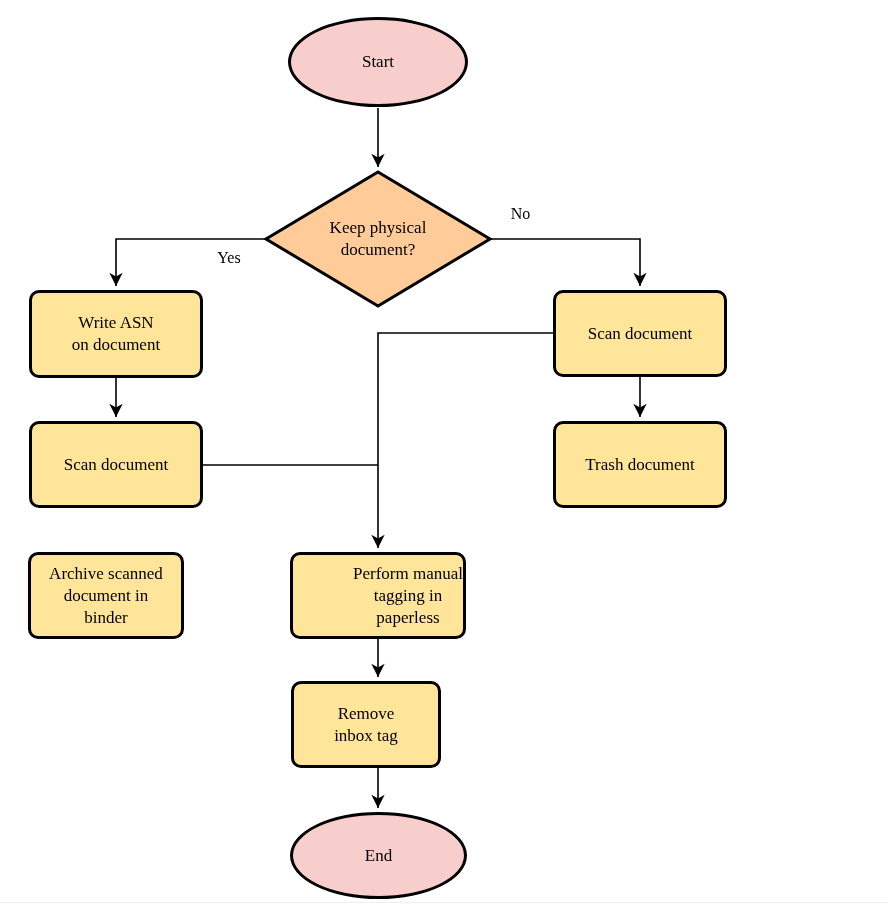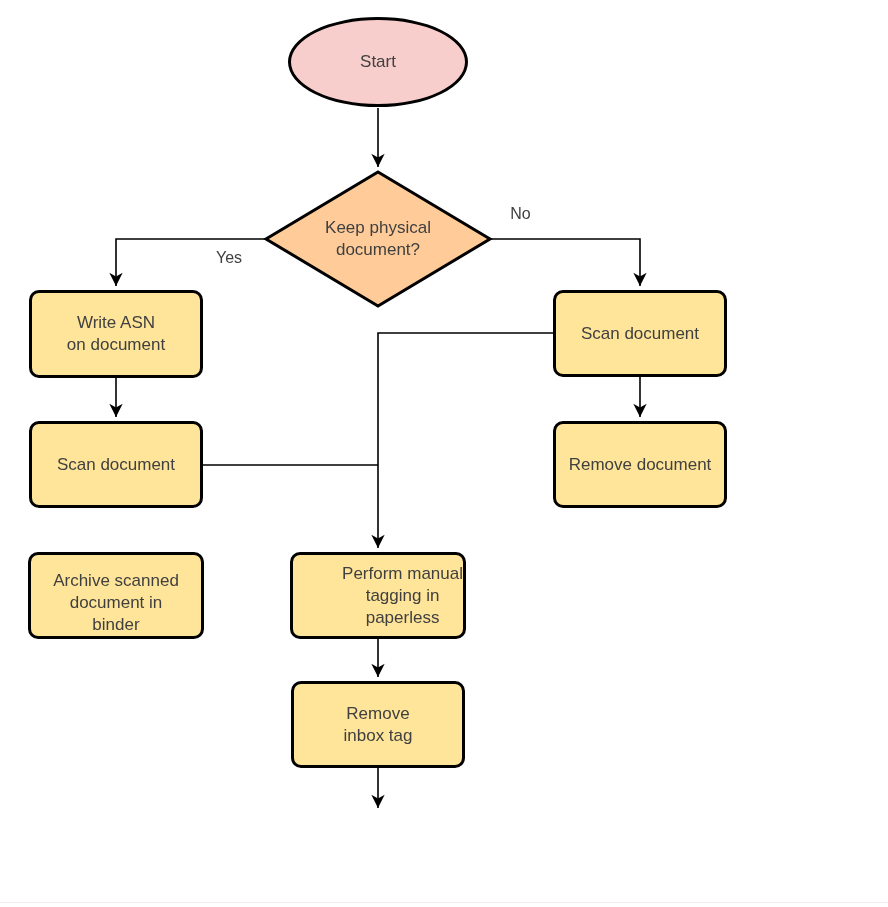--- a/index.html
+++ b/index.html
@@ -1,22 +1,22 @@
 <!DOCTYPE html>
 <html><head>
 <meta charset="utf-8">
 <style>
   html, body { margin: 0; padding: 0; background: #ffffff; }
   .canvas {
     position: relative;
     width: 888px;
     height: 907px;
     background: #ffffff;
-    font-family: Liberation Sans, sans-serif;
-    color: #404040;
+    font-family: Liberation Serif, serif;
+    color: #000000;
     overflow: hidden;
   }
   .edges {
     position: absolute;
     left: 0; top: 0;
     z-index: 1;
   }
   .node {
     position: absolute;
     z-index: 2;
@@ -120,40 +120,43 @@
   <div class="edge-label" style="left:206px; top:212px; width:46px;margin-top:36px;">Yes</div>
   <div class="edge-label" style="left:498px; top:204px; width:45px;">No</div>
 
   <div class="node process" style="left:29px; top:290px; width:174px; height:88px;text-align:center;">
     <span>Write ASN
 on document</span>
   </div>
   <div class="node process" style="left:29px; top:421px; width:174px; height:87px;">
     <span>Scan document</span>
   </div>
-  <div class="node process" style="left:28px; top:552px; width:176px; height:87px;align-items:flex-end;">
+  <div class="node process" style="left:28px; top:552px; width:156px; height:87px;">
     <span>Archive scanned
 document in
 binder</span>
   </div>
 
   <div class="node process" style="left:553px; top:290px; width:174px; height:87px;">
     <span>Scan document</span>
   </div>
   <div class="node process" style="left:553px; top:421px; width:174px; height:87px;">
-    <span>Remove document</span>
+    <span>Trash document</span>
   </div>
 
   <div class="node process" style="left:290px; top:552px; width:176px; height:87px;justify-content:flex-end;">
     <span>Perform manual
 tagging in
 paperless</span>
   </div>
-  <div class="node process" style="left:291px; top:681px; width:174px; height:87px;">
+  <div class="node process" style="left:291px; top:681px; width:150px; height:87px;">
     <span>Remove
 inbox tag</span>
   </div>
 
+  <div class="node terminal" style="left:290px; top:812px; width:177px; height:87px;">
+    <span>End</span>
+  </div>
 
 
   <div class="bottom-rule"></div>
 
 </div>
 
 </body></html>

